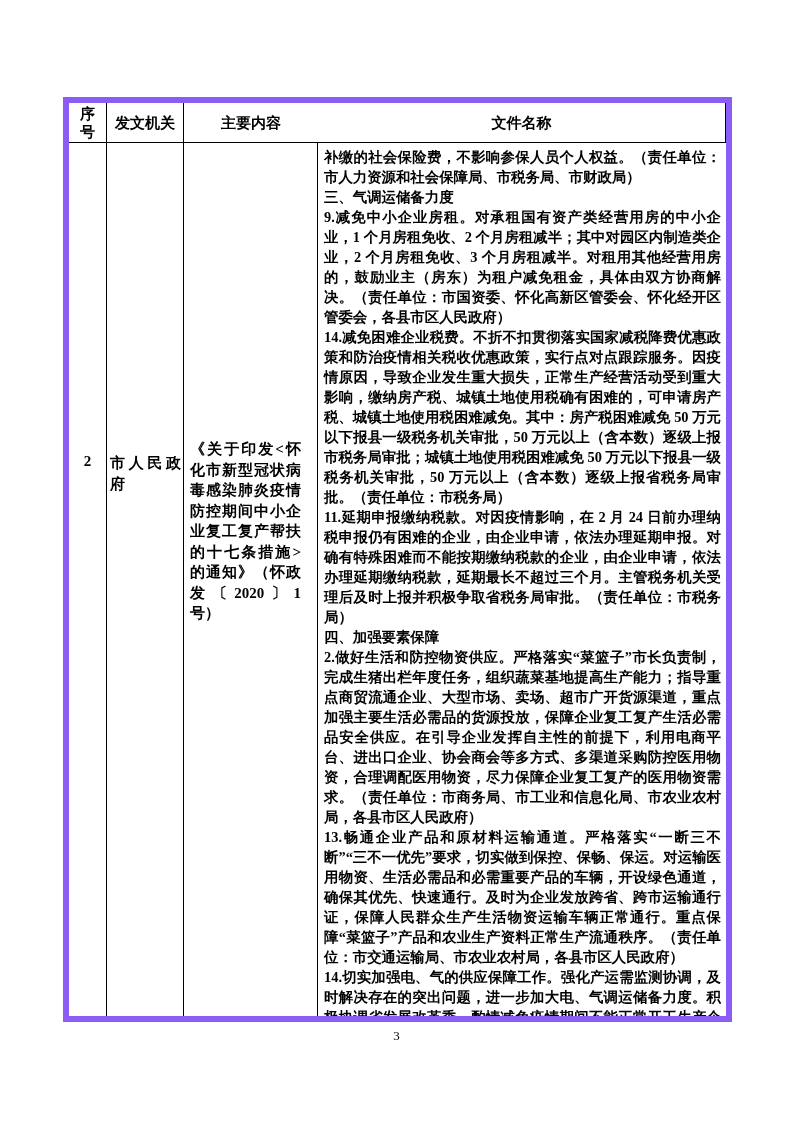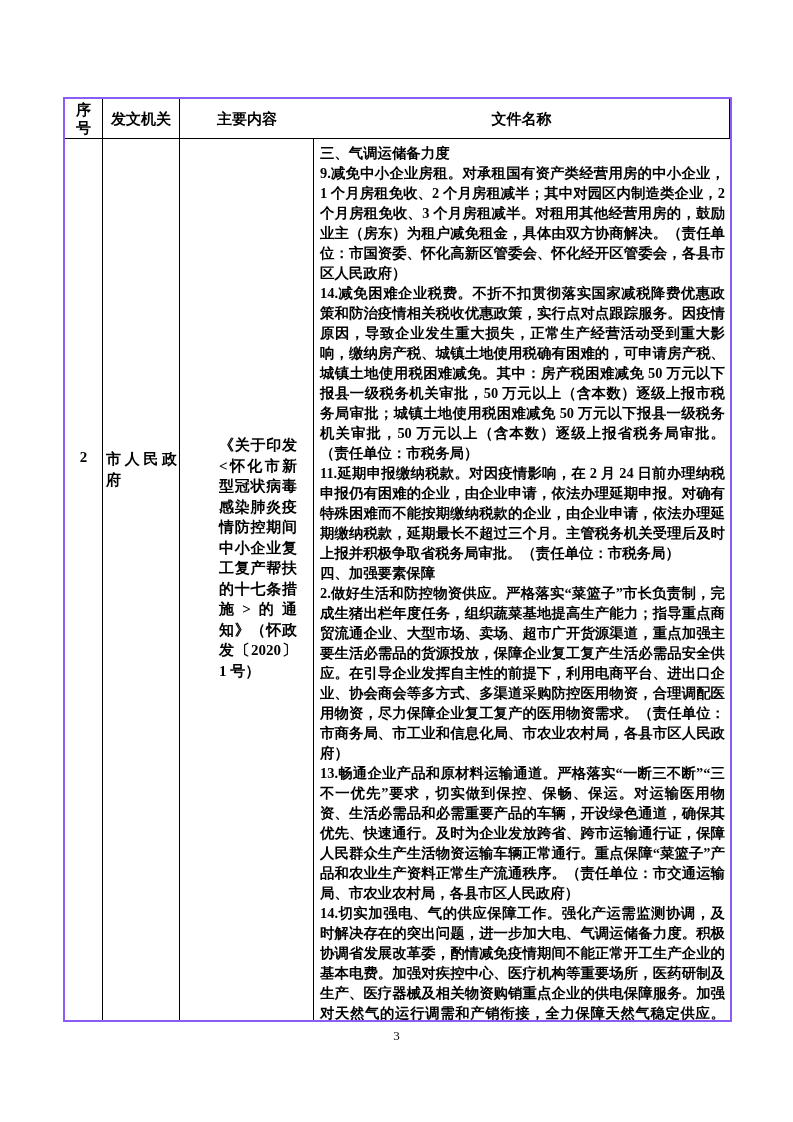--- a/index.html
+++ b/index.html
@@ -15,21 +15,21 @@
     font-family: "Liberation Serif", "DejaVu Serif", serif;
     color: #000000;
     overflow: hidden;
   }
   .doc-table {
     position: absolute;
     left: 63px;
     top: 97px;
     width: 669px;
     height: 925px;
-    border: 2px solid #8b5cf6;
+    border: 6px solid #8b5cf6;
     box-sizing: border-box;
     display: grid;
     grid-template-columns: 38px 77px 134px auto;
     grid-template-rows: 40px auto;
     background: #ffffff;
   }
   .cell {
     box-sizing: border-box;
     border-right: 1px solid #000000;
     overflow: hidden;
@@ -66,21 +66,20 @@
   }
   .agency-text {
     display: block;
     width: 71px;
     text-align: justify;
     text-align-last: left;
   }
   .docname-cell {
     padding: 296px 16px 0 6px;
     line-height: 20.5px;
-    margin-left: 33px;
   }
   .docname-text {
     display: block;
     text-align: justify;
     text-align-last: left;
   }
   .content-cell {
     padding: 4px 5px 0 6px;
     font-size: 14.4px;
     line-height: 20px;
@@ -124,20 +123,21 @@
     <div class="cell body-cell seq-cell">
       <span>2</span>
     </div>
     <div class="cell body-cell agency-cell">
       <span class="agency-text">市人民政府</span>
     </div>
     <div class="cell body-cell docname-cell">
       <span class="docname-text">《关于印发&lt;怀化市新型冠状病毒感染肺炎疫情防控期间中小企业复工复产帮扶的十七条措施&gt;的通知》（怀政发〔2020〕1 号）</span>
     </div>
     <div class="cell body-cell content-cell last-col">
+        <div class="para">补缴的社会保险费，不影响参保人员个人权益。（责任单位：市人力资源和社会保障局、市税务局、市财政局）</div>
         <div class="para">三、气调运储备力度</div>
         <div class="para">9.减免中小企业房租。对承租国有资产类经营用房的中小企业，1 个月房租免收、2 个月房租减半；其中对园区内制造类企业，2 个月房租免收、3 个月房租减半。对租用其他经营用房的，鼓励业主（房东）为租户减免租金，具体由双方协商解决。（责任单位：市国资委、怀化高新区管委会、怀化经开区管委会，各县市区人民政府）</div>
         <div class="para">14.减免困难企业税费。不折不扣贯彻落实国家减税降费优惠政策和防治疫情相关税收优惠政策，实行点对点跟踪服务。因疫情原因，导致企业发生重大损失，正常生产经营活动受到重大影响，缴纳房产税、城镇土地使用税确有困难的，可申请房产税、城镇土地使用税困难减免。其中：房产税困难减免 50 万元以下报县一级税务机关审批，50 万元以上（含本数）逐级上报市税务局审批；城镇土地使用税困难减免 50 万元以下报县一级税务机关审批，50 万元以上（含本数）逐级上报省税务局审批。（责任单位：市税务局）</div>
         <div class="para">11.延期申报缴纳税款。对因疫情影响，在 2 月 24 日前办理纳税申报仍有困难的企业，由企业申请，依法办理延期申报。对确有特殊困难而不能按期缴纳税款的企业，由企业申请，依法办理延期缴纳税款，延期最长不超过三个月。主管税务机关受理后及时上报并积极争取省税务局审批。（责任单位：市税务局）</div>
         <div class="para">四、加强要素保障</div>
         <div class="para">2.做好生活和防控物资供应。严格落实“菜篮子”市长负责制，完成生猪出栏年度任务，组织蔬菜基地提高生产能力；指导重点商贸流通企业、大型市场、卖场、超市广开货源渠道，重点加强主要生活必需品的货源投放，保障企业复工复产生活必需品安全供应。在引导企业发挥自主性的前提下，利用电商平台、进出口企业、协会商会等多方式、多渠道采购防控医用物资，合理调配医用物资，尽力保障企业复工复产的医用物资需求。（责任单位：市商务局、市工业和信息化局、市农业农村局，各县市区人民政府）</div>
         <div class="para">13.畅通企业产品和原材料运输通道。严格落实“一断三不断”“三不一优先”要求，切实做到保控、保畅、保运。对运输医用物资、生活必需品和必需重要产品的车辆，开设绿色通道，确保其优先、快速通行。及时为企业发放跨省、跨市运输通行证，保障人民群众生产生活物资运输车辆正常通行。重点保障“菜篮子”产品和农业生产资料正常生产流通秩序。（责任单位：市交通运输局、市农业农村局，各县市区人民政府）</div>
         <div class="para">14.切实加强电、气的供应保障工作。强化产运需监测协调，及时解决存在的突出问题，进一步加大电、气调运储备力度。积极协调省发展改革委，酌情减免疫情期间不能正常开工生产企业的基本电费。加强对疾控中心、医疗机构等重要场所，医药研制及生产、医疗器械及相关物资购销重点企业的供电保障服务。加强对天然气的运行调需和产销衔接，全力保障天然气稳定供应。（责</div>
       </div>
 

